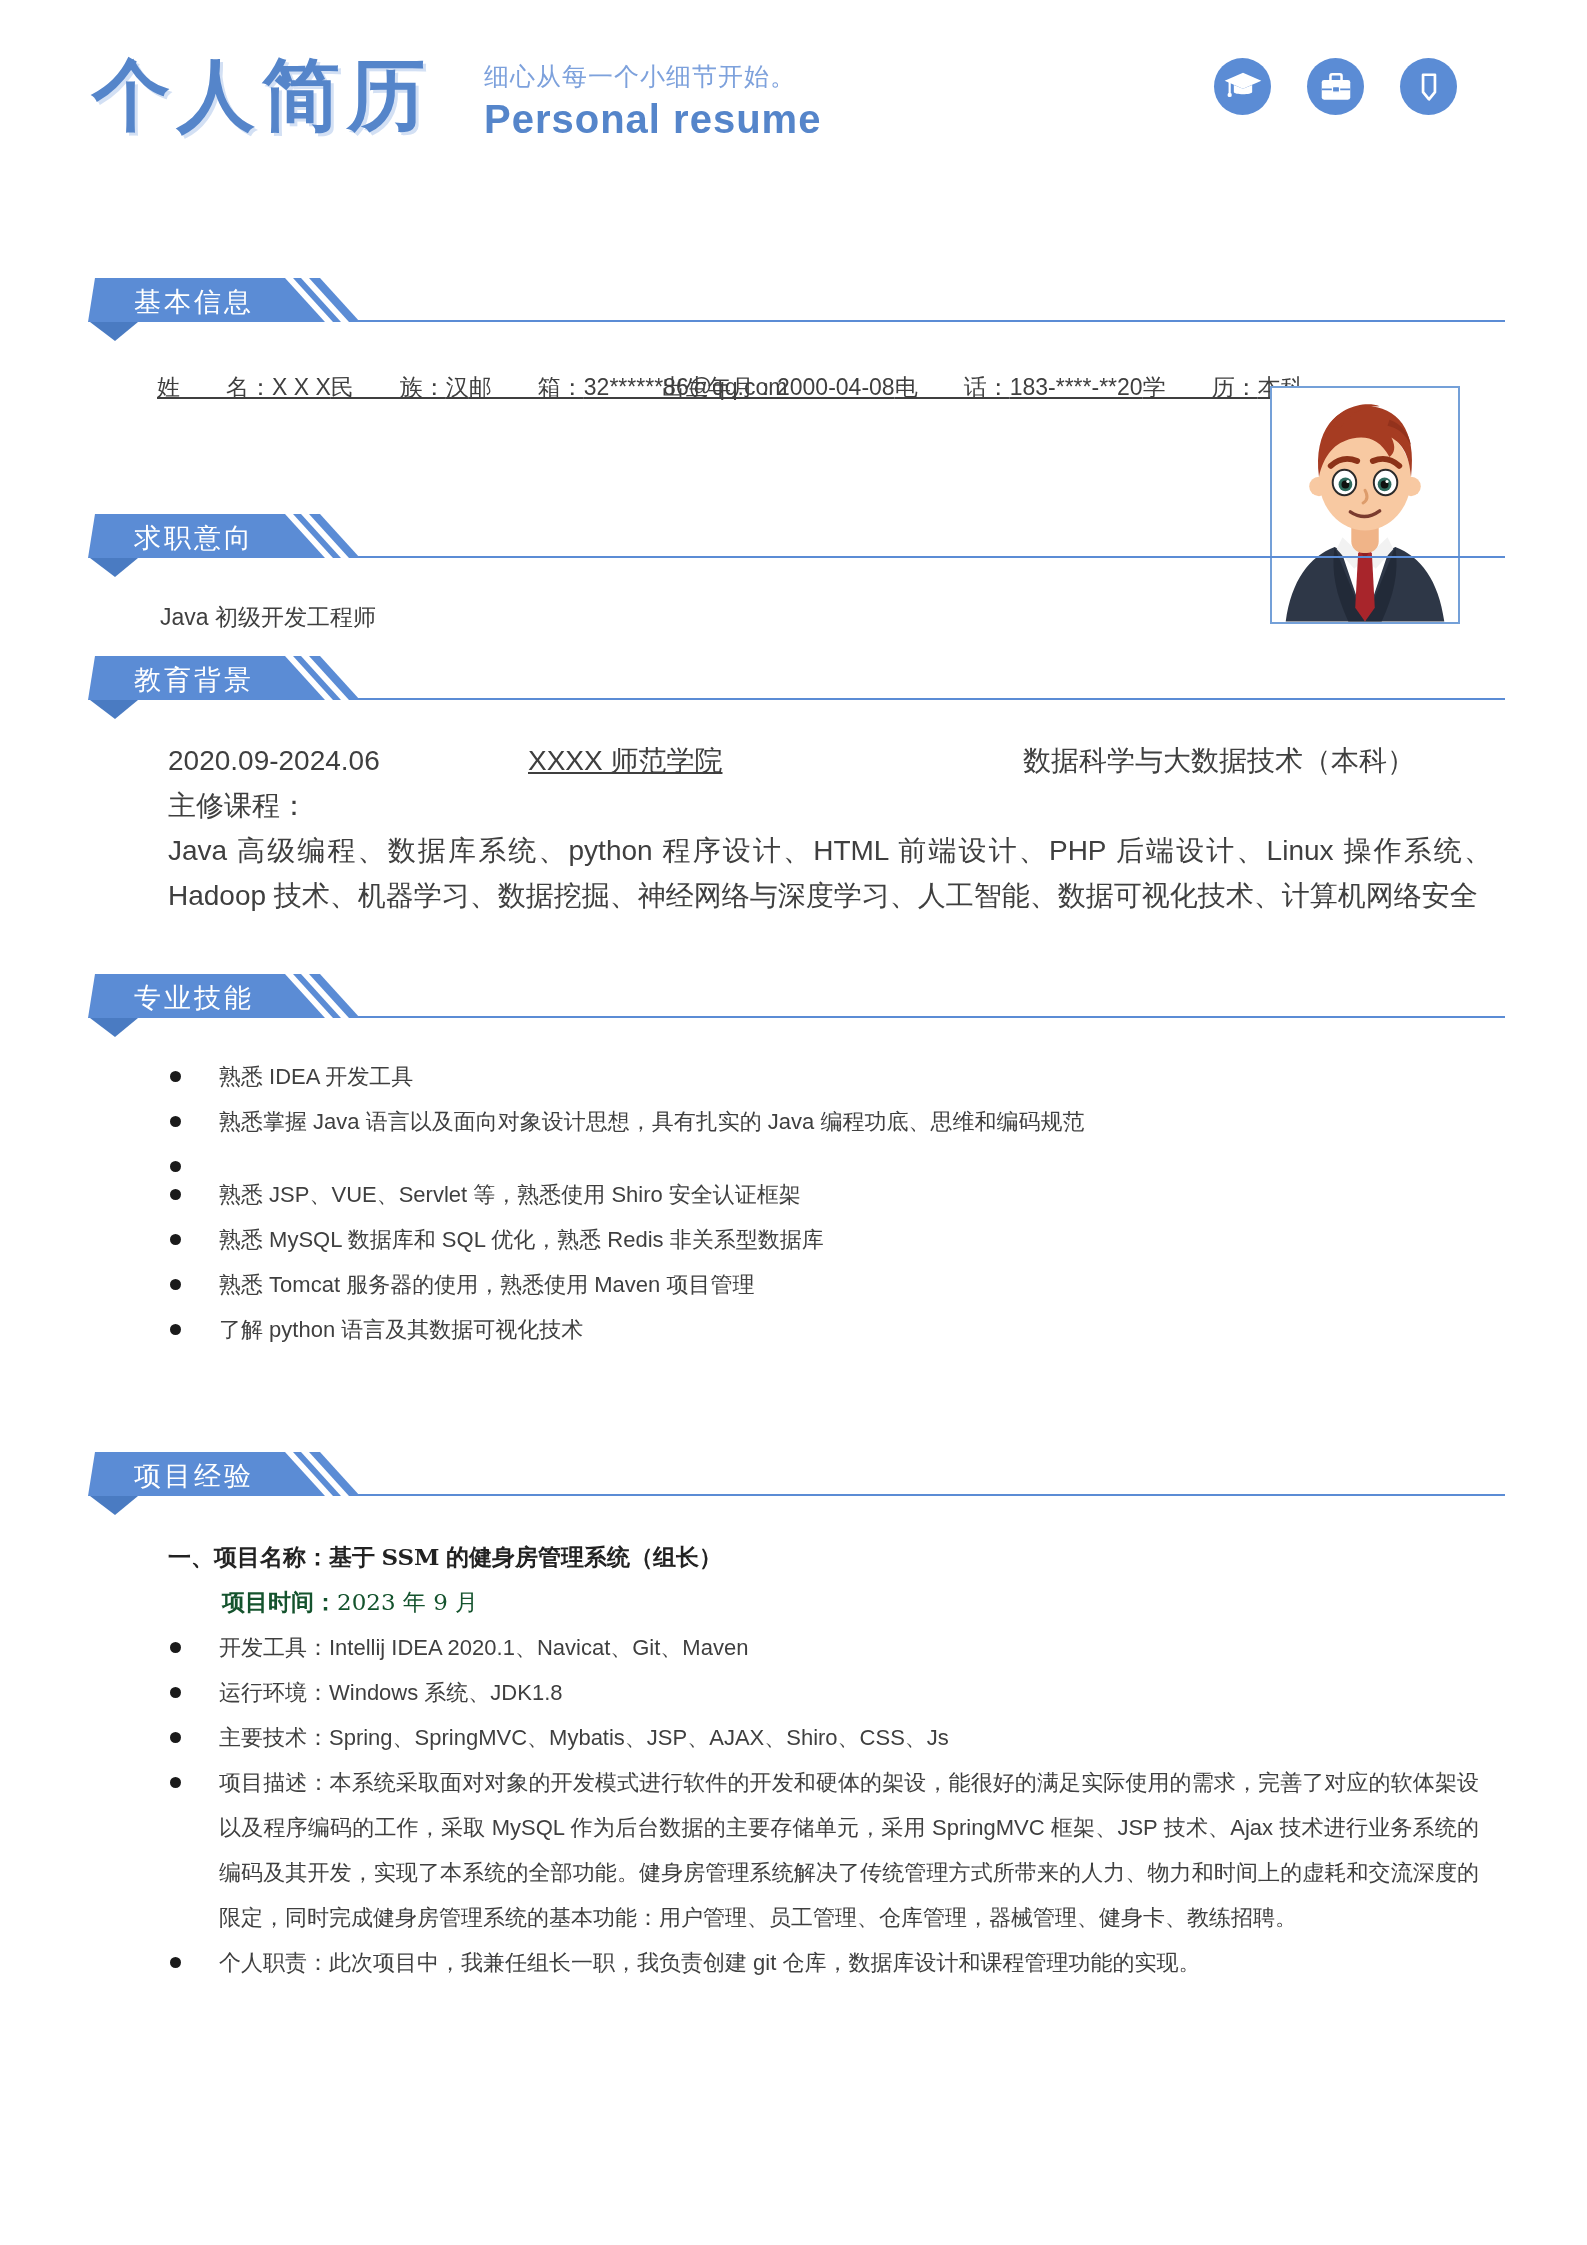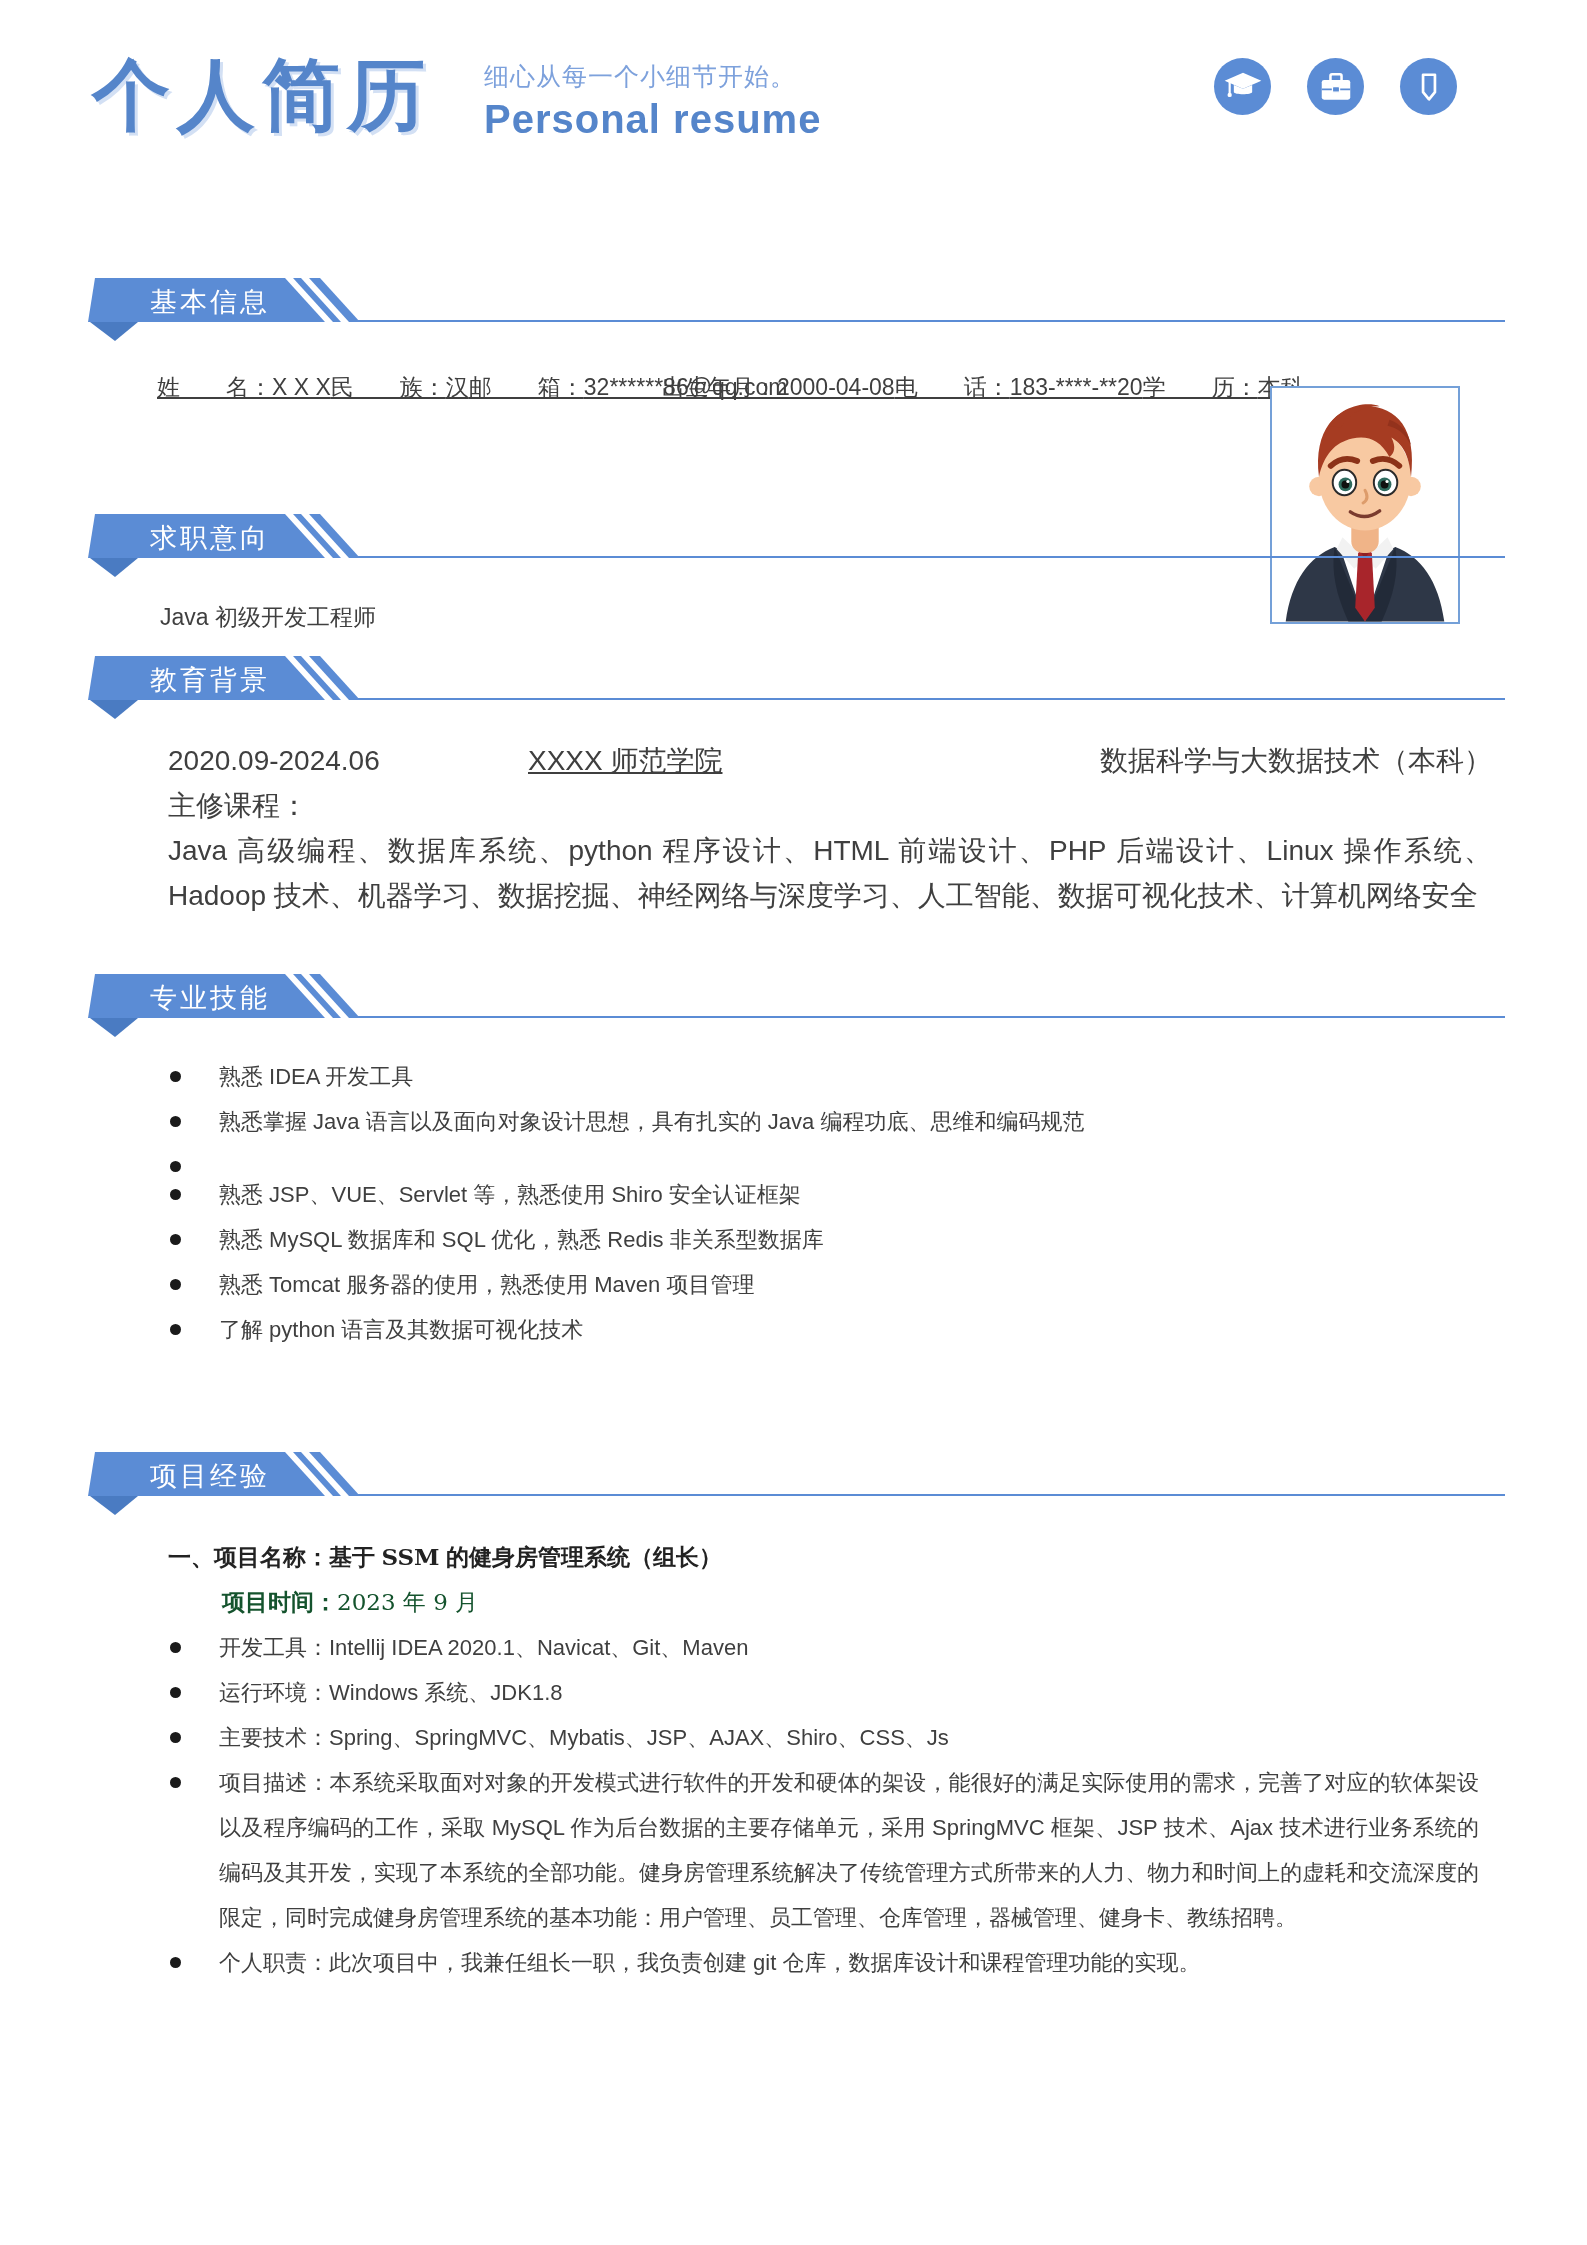--- a/index.html
+++ b/index.html
@@ -39,21 +39,21 @@
   }
   .icon-circle svg{display:block;}
 
   
   .sec-head{position:relative;height:66px;width:100%;}
   .ribbon{position:absolute;left:88px;top:0;width:300px;height:64px;}
   .ribbon .band{fill:var(--accent);}
   .ribbon .fold{fill:var(--accent-dark);}
   .ribbon .stripe{fill:#ffffff;}
   .sec-title{
-    position:absolute;left:150px;top:6px;
+    position:absolute;left:134px;top:6px;
     font-size:27px;color:#ffffff;letter-spacing:3px;white-space:nowrap;
   }
   .rule{position:absolute;left:358px;right:82px;top:42px;height:2px;background:var(--accent);}
 
   
   .basic-wrap{position:relative;margin-top:20px;padding-left:157px;}
   .info-cols{display:flex;font-size:23px;}
   .info-col{display:flex;flex-direction:row;text-decoration:underline;}
   .info-col.left{width:505px;}
   .info-row{line-height:46px;white-space:nowrap;}
@@ -66,21 +66,21 @@
     display:flex;align-items:flex-end;justify-content:center;overflow:hidden;
   }
 
   
   .intent-text{margin-top:22px;padding-left:160px;font-size:23px;line-height:30px;}
 
   .edu-wrap{margin-top:16px;padding-left:168px;padding-right:95px;font-size:28px;}
   .edu-row{display:flex;line-height:45px;}
   .edu-period{width:360px;}
   .edu-school{width:495px;text-decoration:underline;}
-  .edu-major{flex:1;text-align:right;}
+  .edu-major{flex:1;}
   .edu-courses-label{line-height:45px;}
   .edu-courses{line-height:45px;text-align:justify;}
 
   
   .blist{list-style:none;}
   .blist li{display:flex;align-items:flex-start;}
   .blist .dot{width:11px;height:11px;border-radius:50%;background:#1a1a1a;margin-top:17px;flex:none;}
   .blist .li-text{margin-left:38px;font-size:22px;line-height:45px;}
   .skills-list{margin-top:14px;padding-left:170px;padding-right:80px;}
   .proj-list{padding-left:170px;padding-right:108px;}

